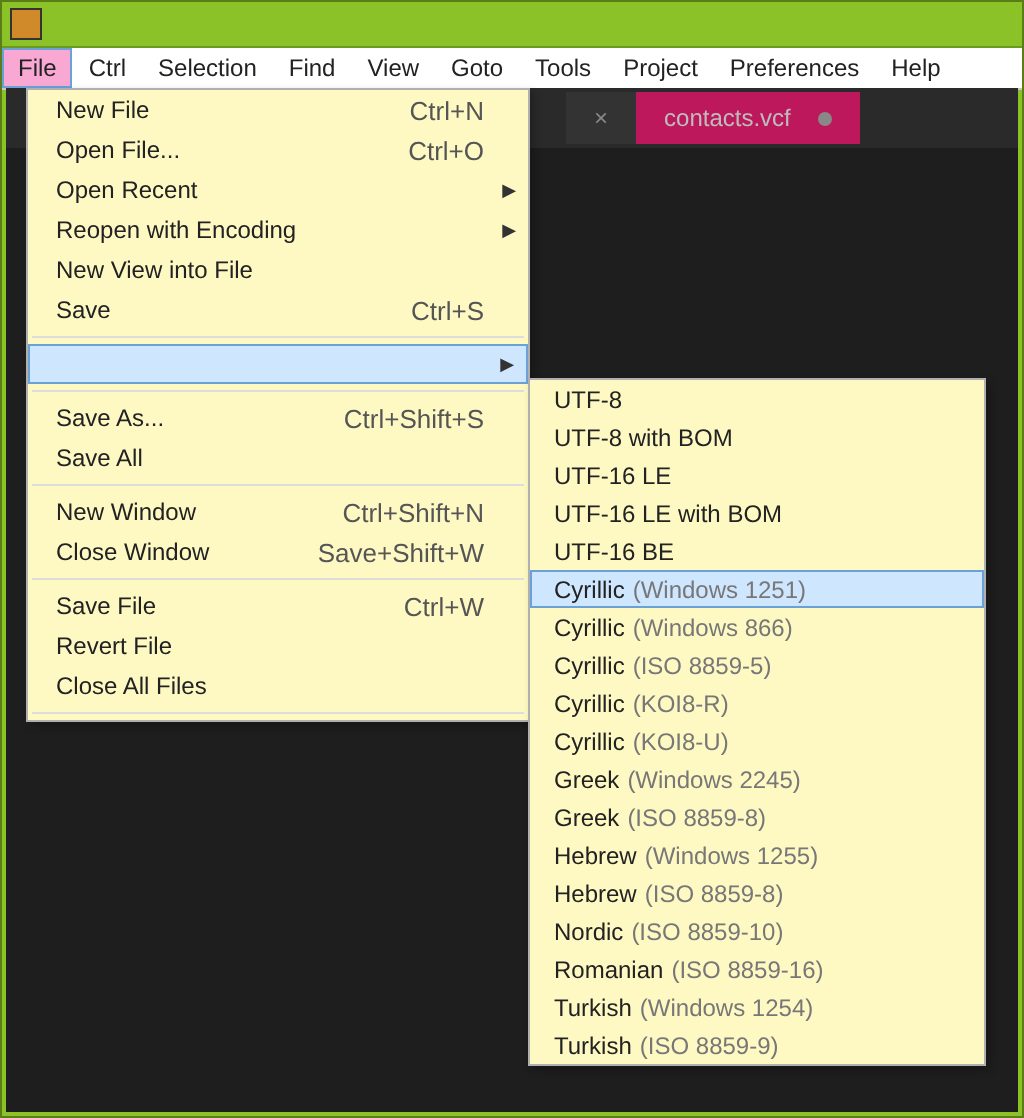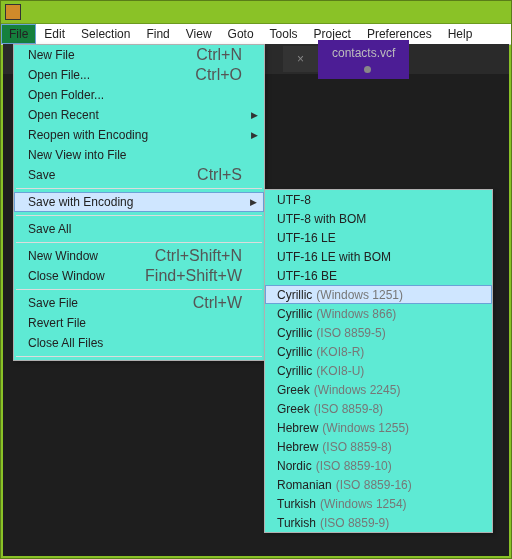--- a/index.html
+++ b/index.html
@@ -41,21 +41,21 @@
     font-size: 12px;
     color: #222;
     border-bottom: 1px solid #c8c8c8;
   }
   .menu-item {
     padding: 2px 8px;
     line-height: 16px;
     cursor: default;
   }
   .menu-item.active {
-    background: #15803d;
+    background: #f9a8d4;
     border: 1px solid #6aa2d8;
     padding: 1px 7px;
   }
   .client {
     position: absolute;
     top: 43px;
     left: 2px;
     right: 2px;
     bottom: 2px;
     background: #1e1e1e;
@@ -81,27 +81,27 @@
     font-size: 12px;
     cursor: default;
   }
   .tab .dot {
     width: 7px; height: 7px;
     border-radius: 50%;
     background: #888;
     margin-left: 8px;
   }
   .tab.inactive { background: #333; }
-  .tab.active { background: #4c1d95; flex-direction: column; }
+  .tab.active { background: #be185d; }
   .tab-spacer { flex: 0 0 280px; }
 
   
   .dropdown {
     position: absolute;
-    background: #5eead4;
+    background: #fef9c3;
     border: 1px solid #b0b0b0;
     box-shadow: 2px 2px 4px rgba(0,0,0,0.25);
     font-size: 12px;
     color: #222;
   }
   .file-menu {
     top: 43px;
     left: 12px;
     width: 250px;
   }
@@ -109,21 +109,21 @@
     display: flex;
     justify-content: space-between;
     align-items: center;
     height: 20px;
     padding: 0 22px 0 14px;
     cursor: default;
     position: relative;
   }
   .dm-item .shortcut {
     color: #555;
-    font-size: 16px;
+    font-size: 13px;
   }
   .dm-item .sub-arrow {
     position: absolute;
     right: 6px;
     font-size: 9px;
     color: #333;
   }
   .dm-item.highlight {
     background: #cfe6ff;
     border: 1px solid #6aa2d8;
@@ -163,21 +163,21 @@
 </head>
 <body>
 
 <div class="window">
   <div class="titlebar">
     <div class="app-icon"></div>
   </div>
 
   <div class="menubar" id="menubar">
       <div class="menu-item active">File</div>
-      <div class="menu-item">Edit</div>
+      <div class="menu-item">Ctrl</div>
       <div class="menu-item">Selection</div>
       <div class="menu-item">Find</div>
       <div class="menu-item">View</div>
       <div class="menu-item">Goto</div>
       <div class="menu-item">Tools</div>
       <div class="menu-item">Project</div>
       <div class="menu-item">Preferences</div>
       <div class="menu-item">Help</div>
     </div>
 
@@ -197,54 +197,54 @@
   <div class="dropdown file-menu" id="file-menu">
       <div class="dm-item">
         <span>New File</span>
         <span class="shortcut">Ctrl+N</span>
       </div>
       <div class="dm-item">
         <span>Open File...</span>
         <span class="shortcut">Ctrl+O</span>
       </div>
       <div class="dm-item">
-        <span>Open Folder...</span>
-      </div>
-      <div class="dm-item">
         <span>Open Recent</span>
         <span class="sub-arrow">▶</span>
       </div>
       <div class="dm-item">
         <span>Reopen with Encoding</span>
         <span class="sub-arrow">▶</span>
       </div>
       <div class="dm-item">
         <span>New View into File</span>
       </div>
       <div class="dm-item">
         <span>Save</span>
         <span class="shortcut">Ctrl+S</span>
       </div>
       <div class="dm-sep"></div>
       <div class="dm-item highlight">
-        <span>Save with Encoding</span>
         <span class="sub-arrow">▶</span>
       </div>
       <div class="dm-sep"></div>
+      <div class="dm-item">
+        <span>Save As...</span>
+        <span class="shortcut">Ctrl+Shift+S</span>
+      </div>
       <div class="dm-item">
         <span>Save All</span>
       </div>
       <div class="dm-sep"></div>
       <div class="dm-item">
         <span>New Window</span>
         <span class="shortcut">Ctrl+Shift+N</span>
       </div>
       <div class="dm-item">
         <span>Close Window</span>
-        <span class="shortcut">Find+Shift+W</span>
+        <span class="shortcut">Save+Shift+W</span>
       </div>
       <div class="dm-sep"></div>
       <div class="dm-item">
         <span>Save File</span>
         <span class="shortcut">Ctrl+W</span>
       </div>
       <div class="dm-item">
         <span>Revert File</span>
       </div>
       <div class="dm-item">

